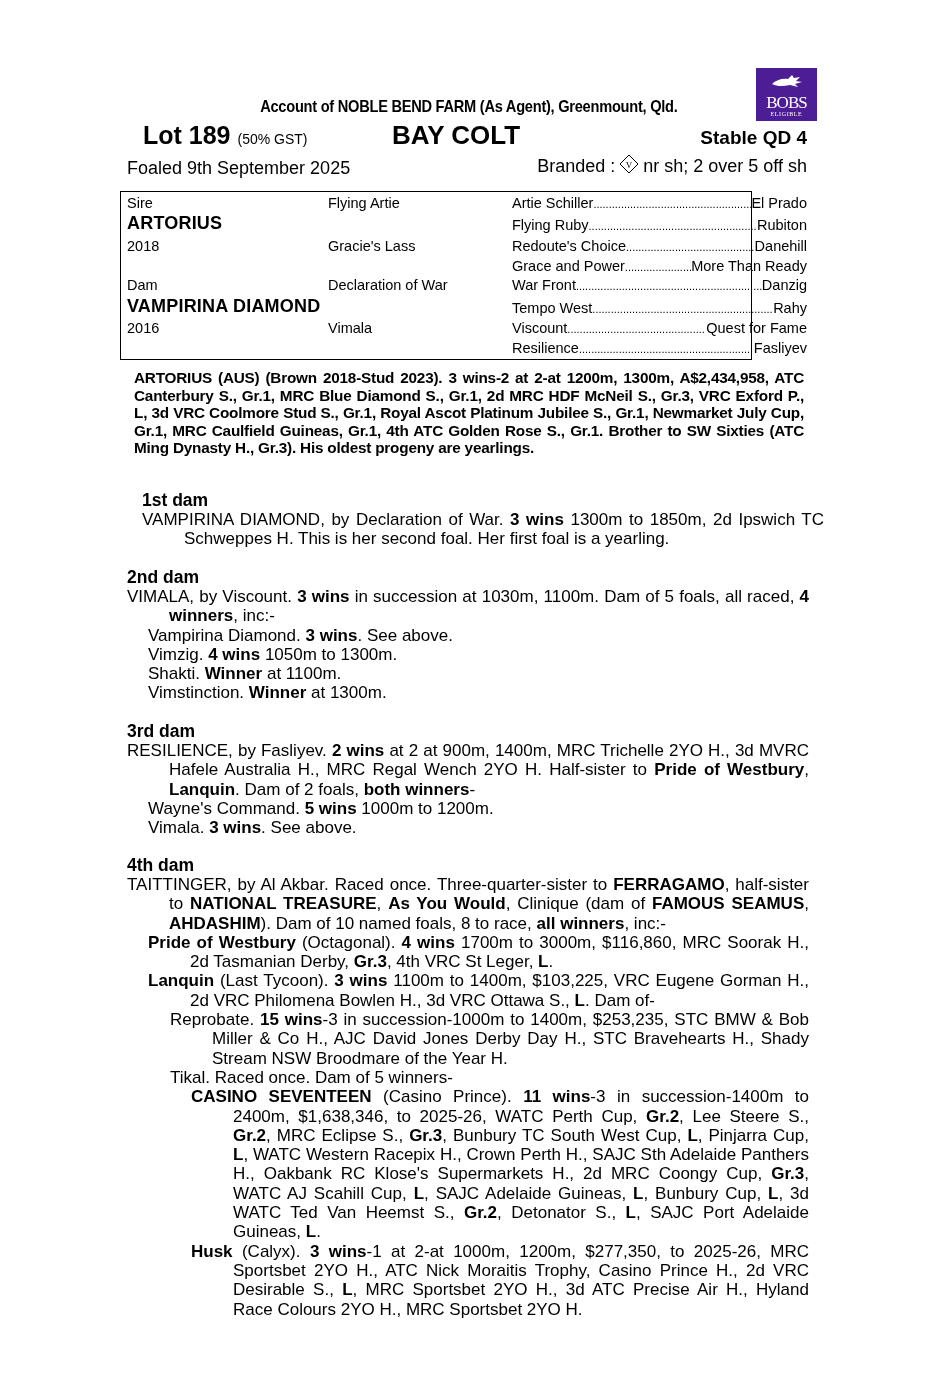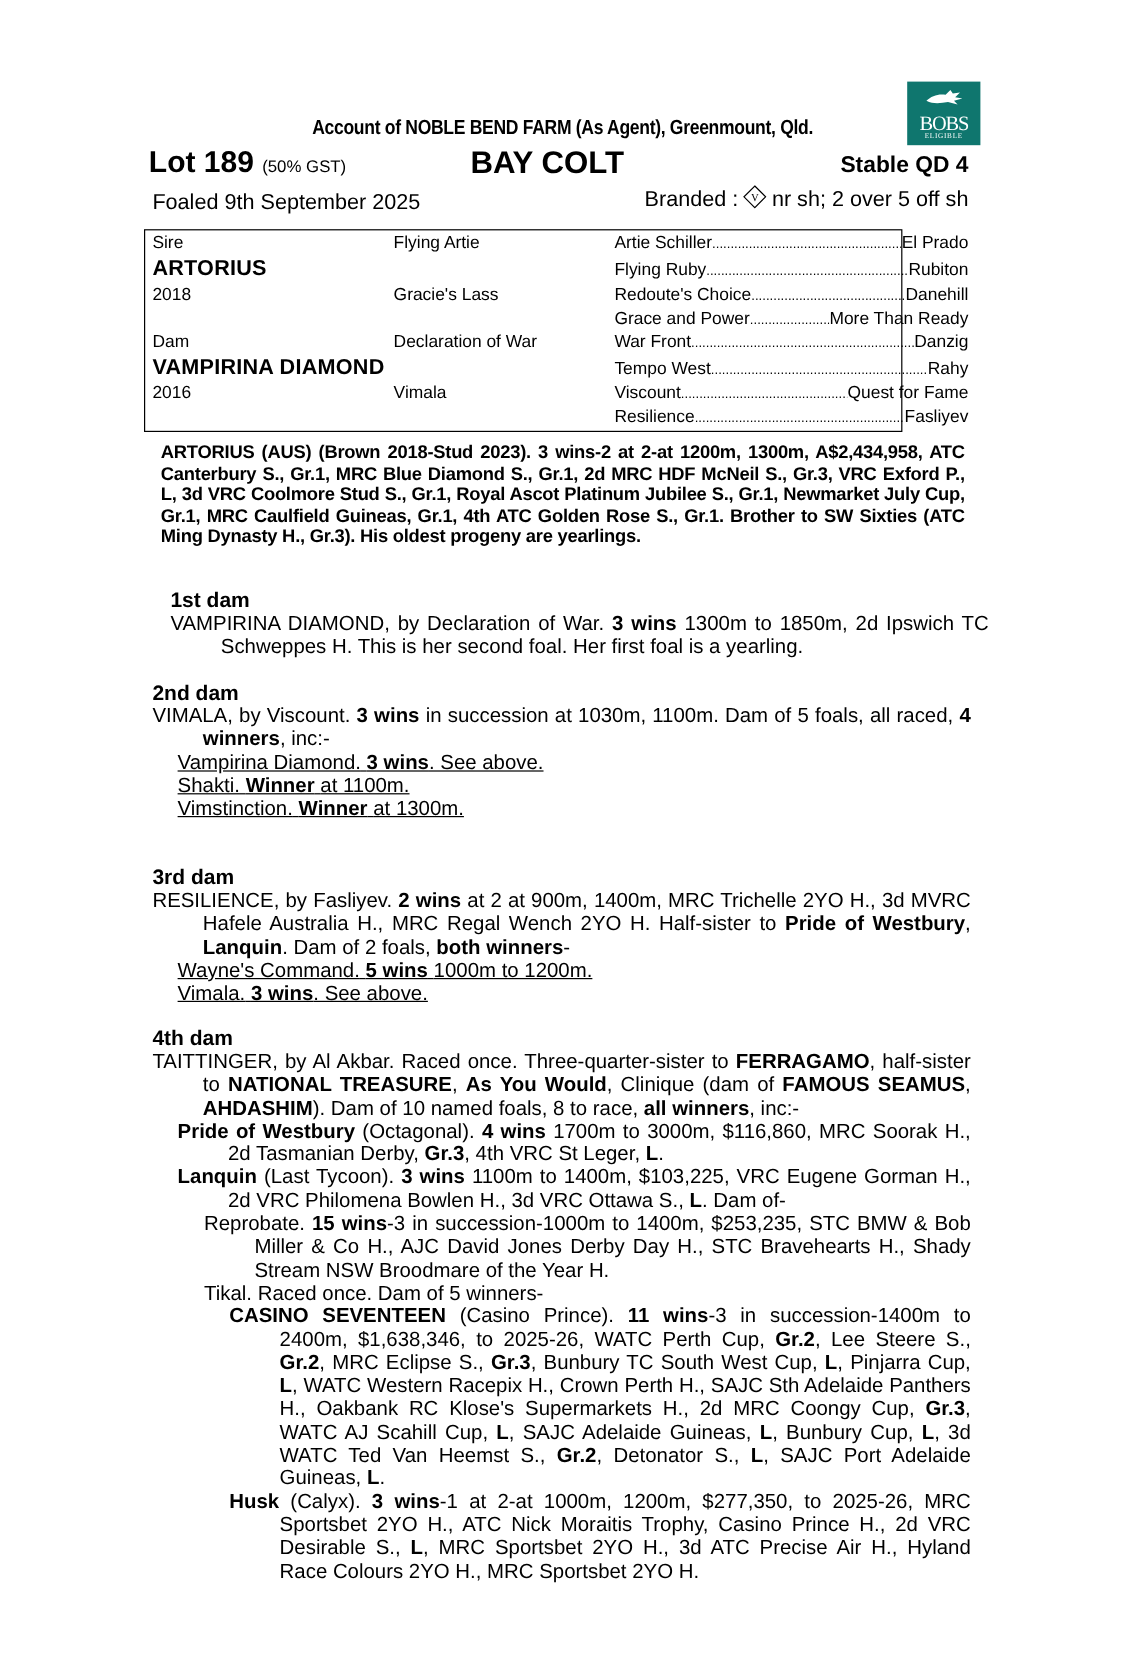--- a/index.html
+++ b/index.html
@@ -1,41 +1,41 @@
 <!DOCTYPE html>
 <html><head>
 <meta charset="utf-8">
 <style>
   html, body { margin: 0; padding: 0; background: #ffffff; }
   body { width: 938px; height: 1400px; position: relative; overflow: hidden; color: #000; font-family: "Liberation Sans", sans-serif; }
   .abs { position: absolute; }
   .account { left: 0; width: 938px; top: 97px; text-align: center; font-family: "Liberation Sans", sans-serif; font-weight: bold; font-size: 17px; letter-spacing: -0.3px; transform: scaleX(0.86); transform-origin: 468px 0; }
-  .logo { left: 756px; top: 68px; width: 61px; height: 53px; background: #0f766e; color: #fff; text-align: center; }
+  .logo { left: 756px; top: 68px; width: 61px; height: 53px; background: #4c1d95; color: #fff; text-align: center; }
   .logo .bobs { position: absolute; top: 26px; left: 0; width: 61px; font-family: "Liberation Serif", serif; font-size: 17px; letter-spacing: -1px; line-height: 17px; }
   .logo .elig { position: absolute; top: 43px; left: 0; width: 61px; font-family: "Liberation Serif", serif; font-size: 6px; letter-spacing: 0.6px; }
   .logo svg { position: absolute; top: 4px; left: 14px; }
-  .lotline { left: 124px; top: 121px; font-weight: bold; font-size: 25px; }
+  .lotline { left: 143px; top: 121px; font-weight: bold; font-size: 25px; }
   .lotline .gst { font-weight: normal; font-size: 14px; }
   .colt { left: 392px; top: 120px; font-weight: bold; font-size: 26px; }
   .stable { right: 131px; top: 127px; font-weight: bold; font-size: 19px; }
   .foaled { left: 127px; top: 158px; font-size: 18px; font-weight: normal; }
   .branded { right: 131px; top: 156px; font-size: 18px; display: flex; align-items: center; gap: 4px; margin-left: 44px; }
   .brand-mark { display: inline-block; width: 20px; height: 20px; position: relative; top: -3px; }
   .pedigree { left: 120px; top: 191px; width: 632px; height: 169px; border: 1.5px solid #000; box-sizing: border-box; font-size: 14.5px; }
   .pedigree .cell { position: absolute; white-space: nowrap; }
   .pedigree .bold { font-weight: 900; font-size: 18px; letter-spacing: 0.2px; }
   .gg { position: absolute; left: 391px; width: 295px; display: flex; font-size: 14.5px; white-space: nowrap; }
   .gg .dots { flex: 1; overflow: hidden; }
   .gg .dots::before { content: "........................................................................................................................"; letter-spacing: 0; font-size: 11px; }
   .sire-note { left: 134px; top: 369px; width: 670px; font-weight: 900; font-size: 15.3px; line-height: 17.5px; text-align: justify; letter-spacing: -0.2px; }
   .section { position: absolute; left: 127px; width: 682px; font-size: 17px; line-height: 19.3px; }
   .section h3 { margin: 0; font-size: 17.5px; font-weight: 900; line-height: 19px; }
   .para { text-align: justify; }
   .hang { padding-left: 42px; text-indent: -42px; }
-  .ind1 { padding-left: 21px; text-decoration: underline; }
+  .ind1 { padding-left: 21px; }
   .ind1h { padding-left: 63px; text-indent: -42px; }
   .ind2h { padding-left: 85px; text-indent: -42px; }
   .ind3h { padding-left: 106px; text-indent: -42px; }
   b, .b { font-weight: 900; }
 </style>
 </head>
 <body>
 
 <div class="abs account">Account of NOBLE BEND FARM (As Agent), Greenmount, Qld.</div>
 
@@ -125,20 +125,21 @@
 
 <div class="section" style="top:491px;margin-left:15px;">
   <h3>1st dam</h3>
   <div class="para hang"><span>VAMPIRINA DIAMOND, by Declaration of War.</span> <b>3 wins</b> <span>1300m to 1850m, 2d Ipswich TC Schweppes H. This is her second foal. Her first foal is a yearling.</span></div>
 </div>
 
 <div class="section" style="top:568px;">
   <h3>2nd dam</h3>
   <div class="para hang"><span>VIMALA, by Viscount.</span> <b>3 wins</b> <span>in succession at 1030m, 1100m. Dam of 5 foals, all raced,</span> <b>4 winners</b><span>, inc:-</span></div>
   <div class="ind1"><span>Vampirina Diamond.</span> <b>3 wins</b><span>. See above.</span></div>
+  <div class="ind1"><span>Vimzig.</span> <b>4 wins</b> <span>1050m to 1300m.</span></div>
   <div class="ind1"><span>Shakti.</span> <b>Winner</b> <span>at 1100m.</span></div>
   <div class="ind1"><span>Vimstinction.</span> <b>Winner</b> <span>at 1300m.</span></div>
 </div>
 
 <div class="section" style="top:722px;">
   <h3>3rd dam</h3>
   <div class="para hang"><span>RESILIENCE, by Fasliyev.</span> <b>2 wins</b> <span>at 2 at 900m, 1400m, MRC Trichelle 2YO H., 3d MVRC Hafele Australia H., MRC Regal Wench 2YO H. Half-sister to</span> <b>Pride of Westbury</b><span>,</span> <b>Lanquin</b><span>. Dam of 2 foals,</span> <b>both winners</b><span>-</span></div>
   <div class="ind1"><span>Wayne's Command.</span> <b>5 wins</b> <span>1000m to 1200m.</span></div>
   <div class="ind1"><span>Vimala.</span> <b>3 wins</b><span>. See above.</span></div>
 </div>

